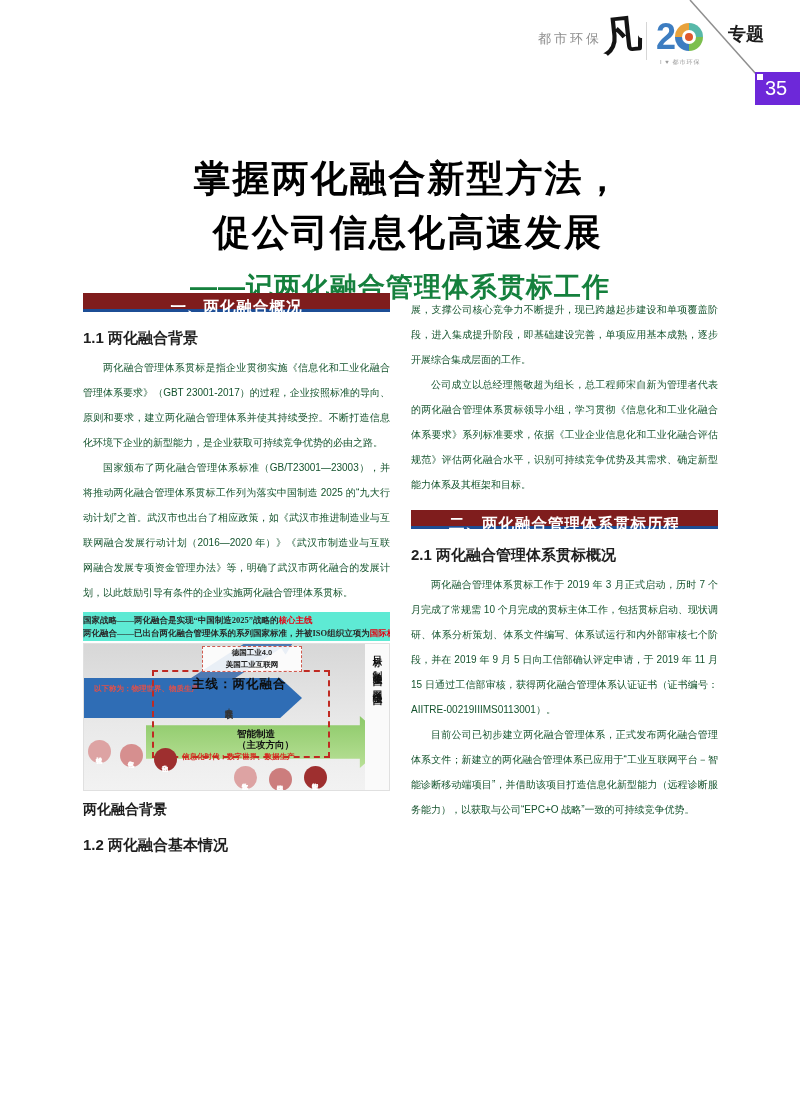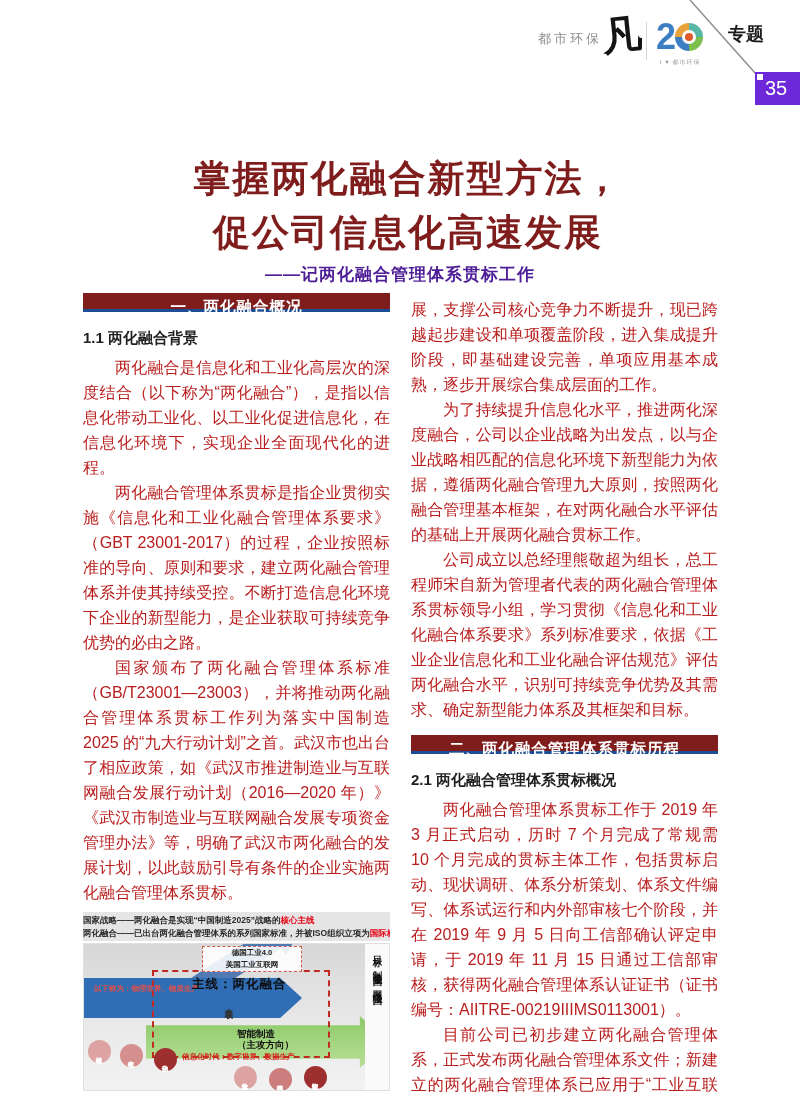--- a/index.html
+++ b/index.html
@@ -20,35 +20,35 @@
   .anniv-caption { position:absolute; left:660px; top:58px; font-size:6px; color:#9a9a9a; letter-spacing:1px; }
   .anniv-caption .heart { color:#d5403a; }
   .corner-line { position:absolute; left:0; top:0; width:800px; height:120px; pointer-events:none; }
   .section-tag { position:absolute; left:728px; top:22px; font-size:18px; font-weight:700; color:#1b1b1b; }
   .page-tab { position:absolute; left:755px; top:72px; width:45px; height:33px; background:#6d28d9; }
   .page-tab .corner { position:absolute; left:2px; top:2px; width:6px; height:6px; background:#ffffff; }
   .page-tab .num { position:absolute; left:10px; top:5px; font-size:20px; color:#ffffff; }
 
   
   .title-block { position:absolute; left:0; top:152px; width:800px; text-align:center; }
-  .title-line { font-size:37px; line-height:54px; font-weight:800; color:#7f1d1d; letter-spacing:2px;padding-left:16px; }
-  .subtitle { margin-top:3px; font-size:17px; font-weight:600; color:#4c1d95; letter-spacing:1px; }
+  .title-line { font-size:37px; line-height:54px; font-weight:800; color:#000000; letter-spacing:2px;padding-left:16px; }
+  .subtitle { margin-top:9px; font-size:27px; font-weight:600; color:#15803d; letter-spacing:1px; }
 
   
   .columns { position:absolute; left:83px; top:293px; width:635px; display:flex; gap:21px; }
   .col { width:307px; }
   .sec-bar { height:19px; line-height:28px; background:#7f1d1d; border-bottom:3px solid #1c4d95;
     color:#fff; font-size:15.5px; font-weight:700; text-align:center; letter-spacing:1px; }
   .sub-h { font-size:15px; font-weight:700; color:#1f1f1f; margin:17px 0 7px; }
-  .para { font-size:16px; line-height:25px; text-align:justify; color:#b91c1c; }
+  .para { font-size:10px; line-height:25px; text-align:justify; color:#14532d; }
   .indent { text-indent:2em; }
 
   
   .figure { margin-top:7px; }
-  .fig-top { background:#e5e5e5; padding:2px 0 1px; }
+  .fig-top { background:#5eead4; padding:2px 0 1px;font-family:Liberation Serif, serif; }
   .fig-top .line { font-size:8.5px; line-height:13px; font-weight:700; color:#2a2a2a; white-space:nowrap; overflow:hidden; }
   .fig-top .hl { color:#e60012; }
   .diagram { position:relative; height:148px; margin-top:2px; overflow:hidden;
     background:linear-gradient(180deg,#d7d7d7 0%, #e9e9e9 55%, #f2f2f2 100%); border:1px solid #e0e0e0; }
   .goal-strip { position:absolute; right:0; top:0; width:24px; height:100%; background:#fafafa; display:flex; align-items:flex-start; justify-content:center; }
   .goal-text { writing-mode:vertical-rl; font-size:9.5px; font-weight:700; color:#111; letter-spacing:2px; margin-top:4px; }
   .arrow-diag { position:absolute; left:88px; top:-8px; width:150px; height:40px; background:#3f6fae; opacity:.9;
     clip-path:polygon(0 20%, 72% 20%, 72% 0, 100% 50%, 72% 100%, 72% 80%, 0 80%); transform:rotate(-33deg); }
   .band-blue { position:absolute; left:0; top:34px; width:218px; height:40px; background:#2f6db5;
     clip-path:polygon(0 0, 90% 0, 100% 50%, 90% 100%, 0 100%); }
@@ -102,21 +102,20 @@
     <div class="title-line">掌握两化融合新型方法，</div>
     <div class="title-line">促公司信息化高速发展</div>
     <div class="subtitle">——记两化融合管理体系贯标工作</div>
   </div>
 
   <div class="columns">
 
     <div class="col">
       <div class="sec-bar">一、两化融合概况</div>
       <div class="sub-h">1.1 两化融合背景</div>
-      <p class="para indent">两化融合是信息化和工业化高层次的深度结合（以下称为“两化融合”），是指以信息化带动工业化、以工业化促进信息化，在信息化环境下，实现企业全面现代化的进程。</p>
       <p class="para indent">两化融合管理体系贯标是指企业贯彻实施《信息化和工业化融合管理体系要求》（GBT 23001-2017）的过程，企业按照标准的导向、原则和要求，建立两化融合管理体系并使其持续受控。不断打造信息化环境下企业的新型能力，是企业获取可持续竞争优势的必由之路。</p>
       <p class="para indent">国家颁布了两化融合管理体系标准（GB/T23001—23003），并将推动两化融合管理体系贯标工作列为落实中国制造 2025 的“九大行动计划”之首。武汉市也出台了相应政策，如《武汉市推进制造业与互联网融合发展行动计划（2016—2020 年）》《武汉市制造业与互联网融合发展专项资金管理办法》等，明确了武汉市两化融合的发展计划，以此鼓励引导有条件的企业实施两化融合管理体系贯标。</p>
 
       <div class="figure">
         <div class="fig-top">
           <div class="line"><span>国家战略——两化融合是实现“中国制造2025”战略的</span><span class="hl">核心主线</span></div>
           <div class="line"><span>两化融合——已出台两化融合管理体系的系列国家标准，并被ISO组织立项为</span><span class="hl">国际标准</span></div>
         </div>
         <div class="diagram">
           <div class="arrow-diag"></div>
@@ -160,21 +159,20 @@
         </div>
         <div class="fig-caption">两化融合背景</div>
       </div>
 
       <div class="sub-h">1.2 两化融合基本情况</div>
 
     </div>
 
     <div class="col" style="padding-top:4px;">
       <p class="para">展，支撑公司核心竞争力不断提升，现已跨越起步建设和单项覆盖阶段，进入集成提升阶段，即基础建设完善，单项应用基本成熟，逐步开展综合集成层面的工作。</p>
-      <p class="para indent">为了持续提升信息化水平，推进两化深度融合，公司以企业战略为出发点，以与企业战略相匹配的信息化环境下新型能力为依据，遵循两化融合管理九大原则，按照两化融合管理基本框架，在对两化融合水平评估的基础上开展两化融合贯标工作。</p>
       <p class="para indent">公司成立以总经理熊敬超为组长，总工程师宋自新为管理者代表的两化融合管理体系贯标领导小组，学习贯彻《信息化和工业化融合体系要求》系列标准要求，依据《工业企业信息化和工业化融合评估规范》评估两化融合水平，识别可持续竞争优势及其需求、确定新型能力体系及其框架和目标。</p>
       <div class="sec-bar" style="margin-top:13px;">二、两化融合管理体系贯标历程</div>
       <div class="sub-h">2.1 两化融合管理体系贯标概况</div>
       <p class="para indent">两化融合管理体系贯标工作于 2019 年 3 月正式启动，历时 7 个月完成了常规需 10 个月完成的贯标主体工作，包括贯标启动、现状调研、体系分析策划、体系文件编写、体系试运行和内外部审核七个阶段，并在 2019 年 9 月 5 日向工信部确认评定申请，于 2019 年 11 月 15 日通过工信部审核，获得两化融合管理体系认证证书（证书编号：AIITRE-00219IIIMS0113001）。</p>
       <p class="para indent">目前公司已初步建立两化融合管理体系，正式发布两化融合管理体系文件；新建立的两化融合管理体系已应用于“工业互联网平台－智能诊断移动端项目”，并借助该项目打造信息化新型能力（远程诊断服务能力），以获取与公司“EPC+O 战略”一致的可持续竞争优势。</p>
     </div>
 
   </div>
 </div>
 

